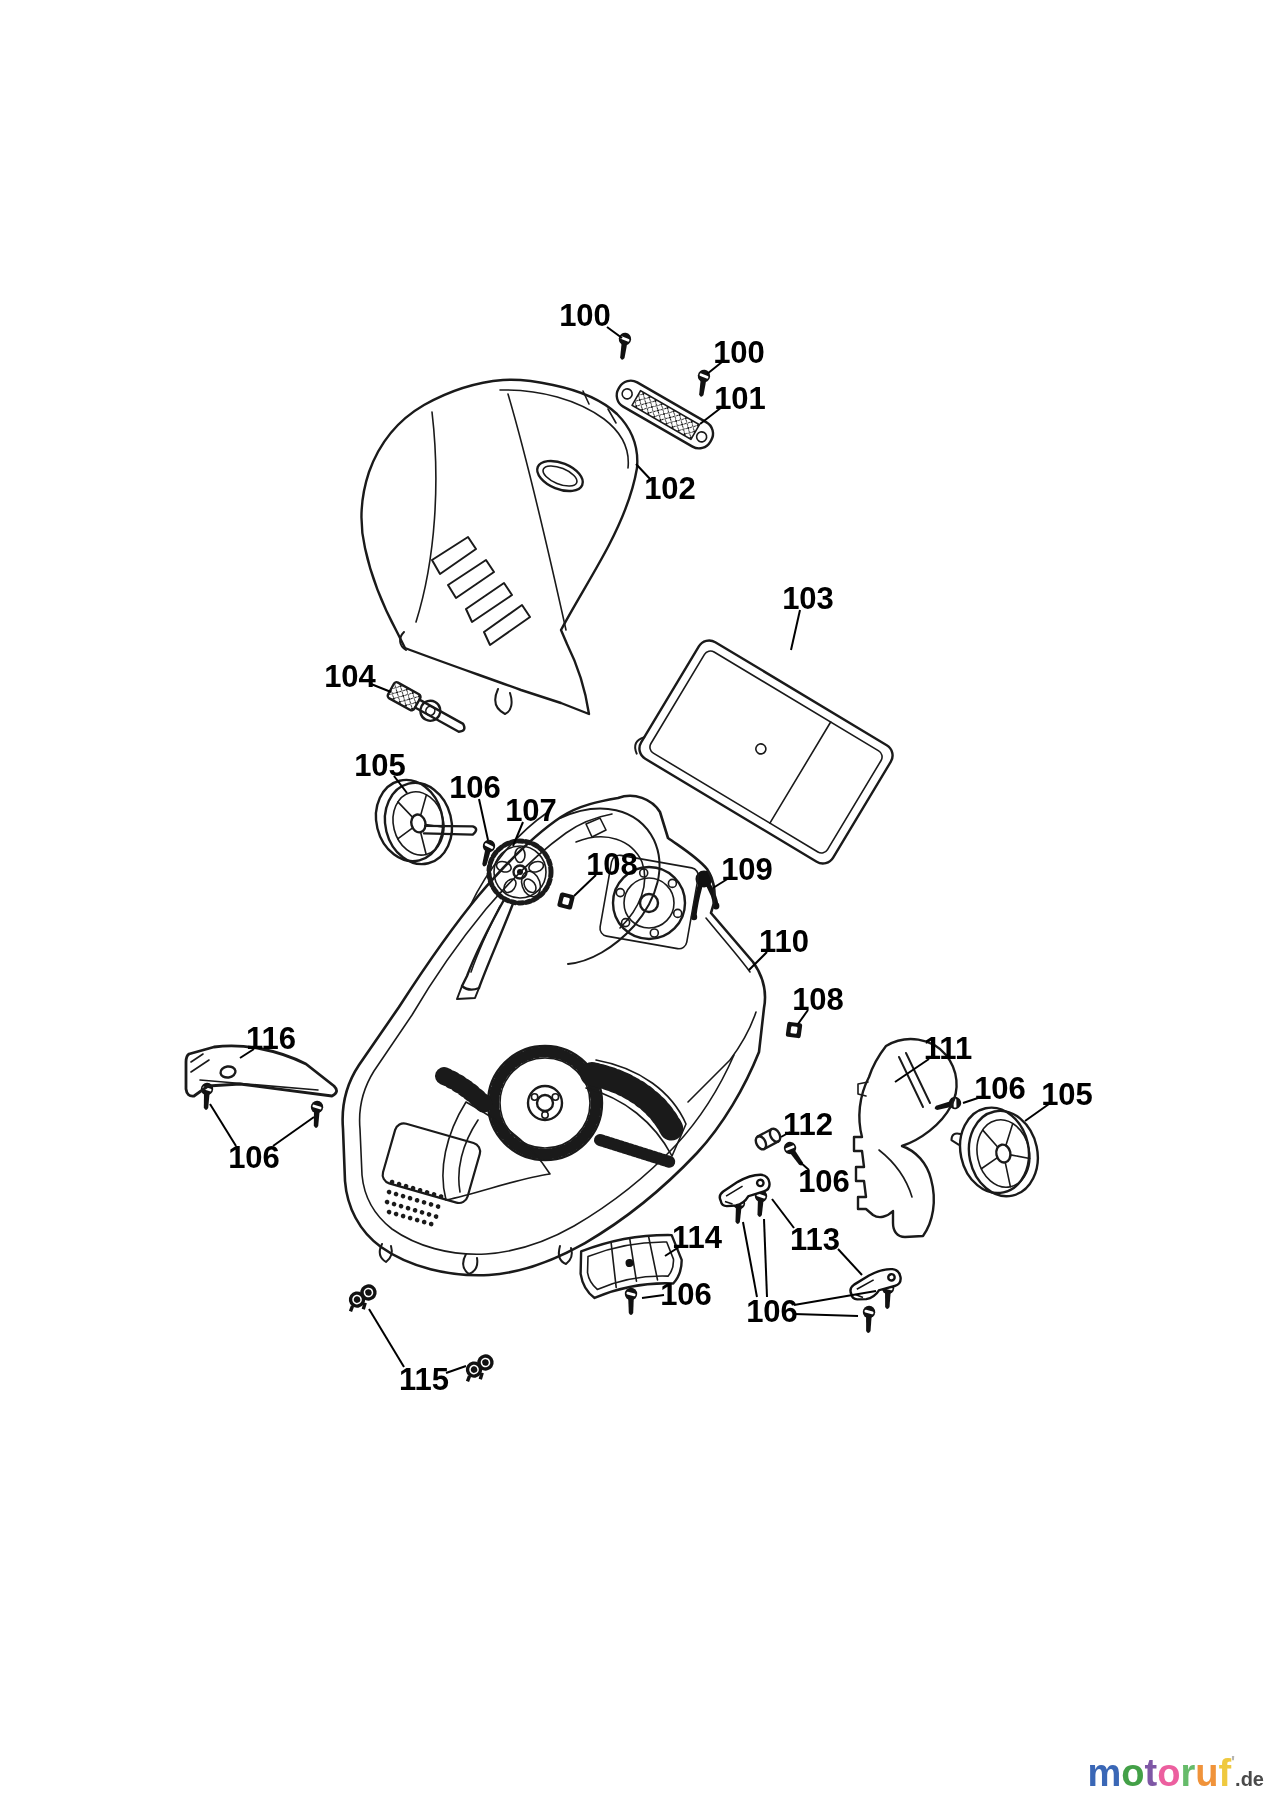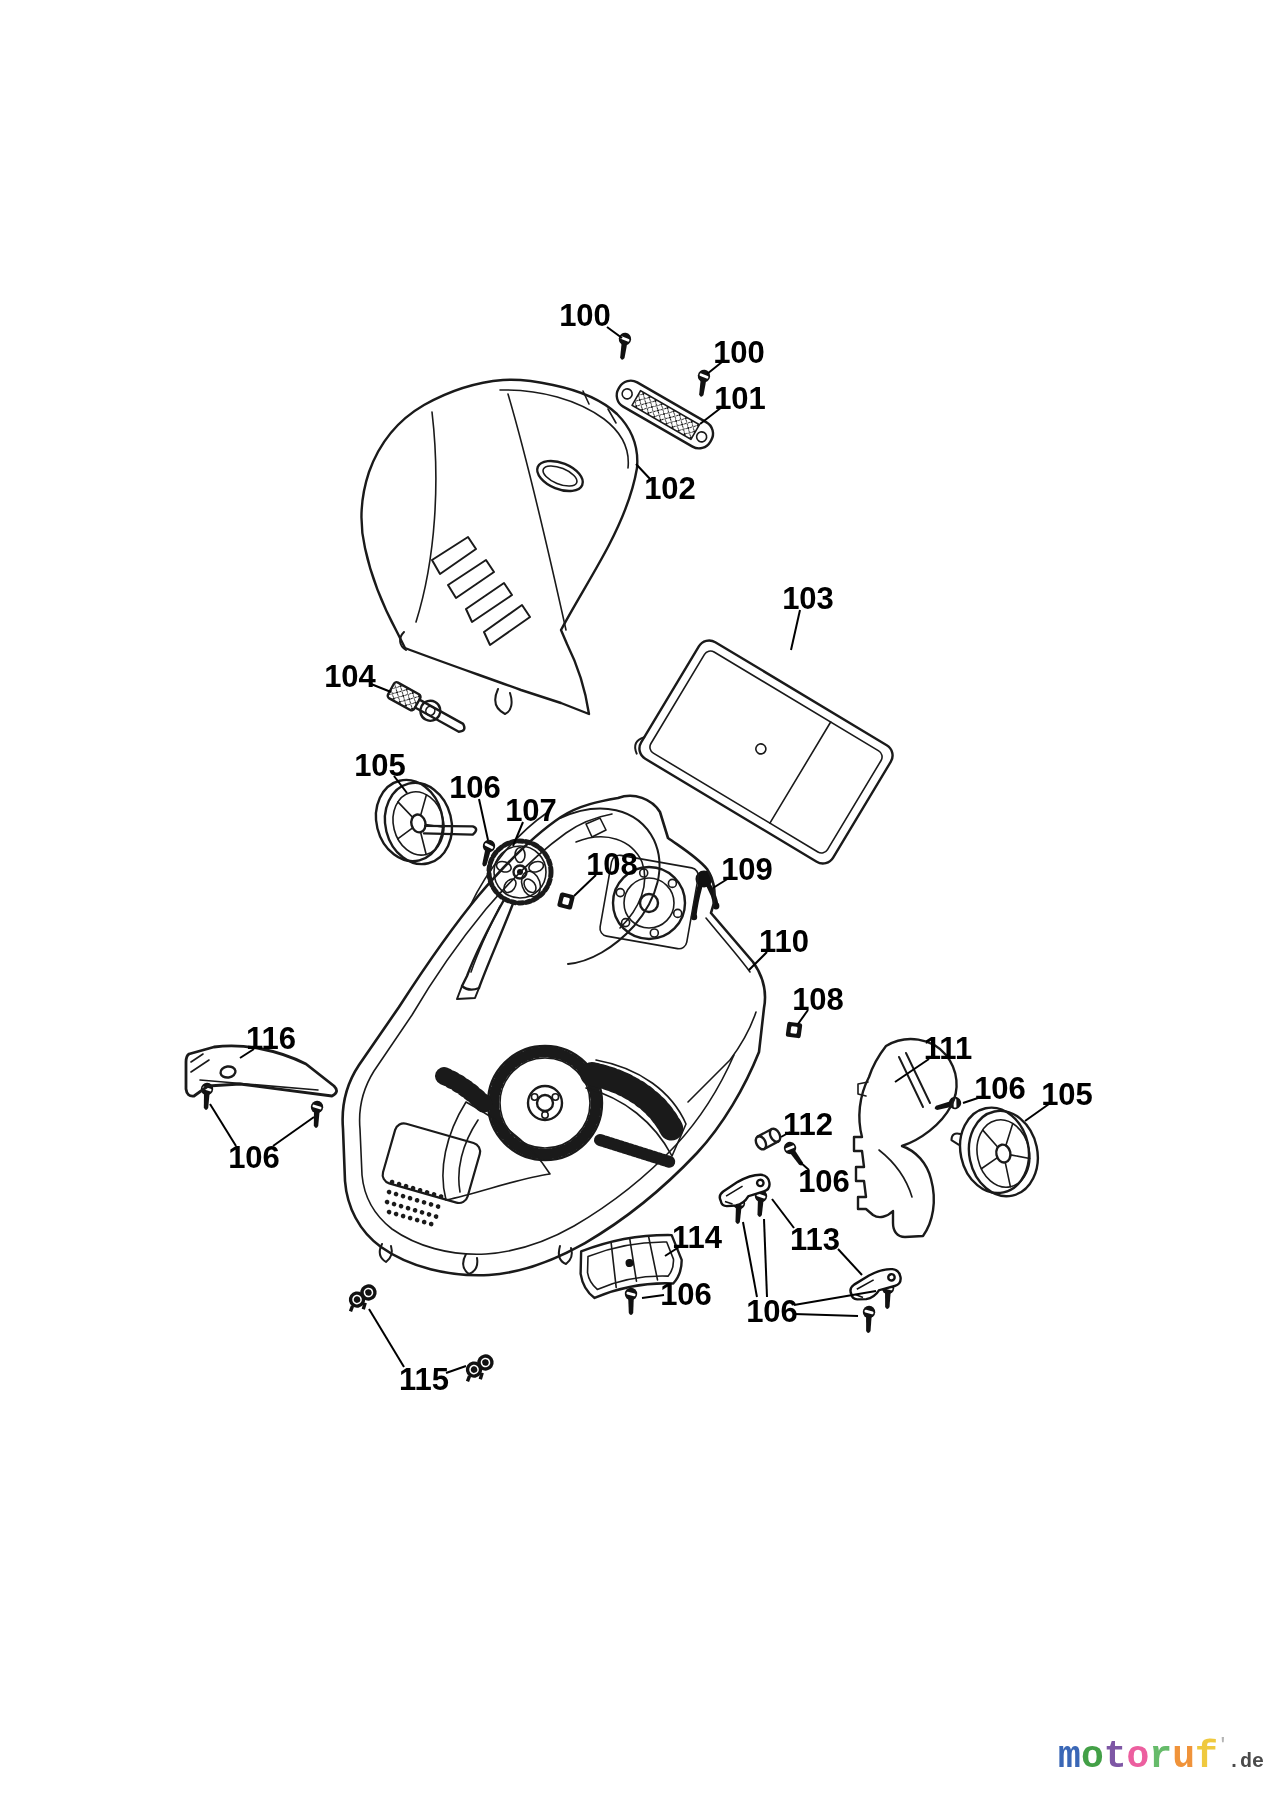--- a/index.html
+++ b/index.html
@@ -4,21 +4,21 @@
 <style>
   html,body{margin:0;padding:0;background:#ffffff;}
   .canvas{position:relative;width:1272px;height:1800px;background:#ffffff;overflow:hidden;
           font-family:"Liberation Sans",sans-serif;}
   svg.scene{position:absolute;left:0;top:0;width:1272px;height:1800px;}
   .art{stroke:#1a1a1a;fill:none;stroke-width:2.4;stroke-linecap:round;stroke-linejoin:round;}
   .thin{stroke-width:1.6;}
   text.callout{font-family:"Liberation Sans",sans-serif;font-weight:bold;font-size:31px;
                fill:#000;text-anchor:middle;dominant-baseline:central;}
   line.leader{stroke:#000;stroke-width:2;}
-  .logo{position:absolute;right:8px;bottom:24px;font-family:Liberation Mono, monospace;
+  .logo{position:absolute;right:8px;bottom:8px;font-family:Liberation Sans, sans-serif;
         font-weight:bold;font-size:38px;line-height:1;letter-spacing:0px;}
   .logo .tick{font-size:17px;vertical-align:18px;}
   .logo .suffix{font-size:20px;}
 </style>
 </head>
 <body>
 
 <div class="canvas">
 <svg class="scene" viewBox="0 0 1272 1800">
   <defs>

